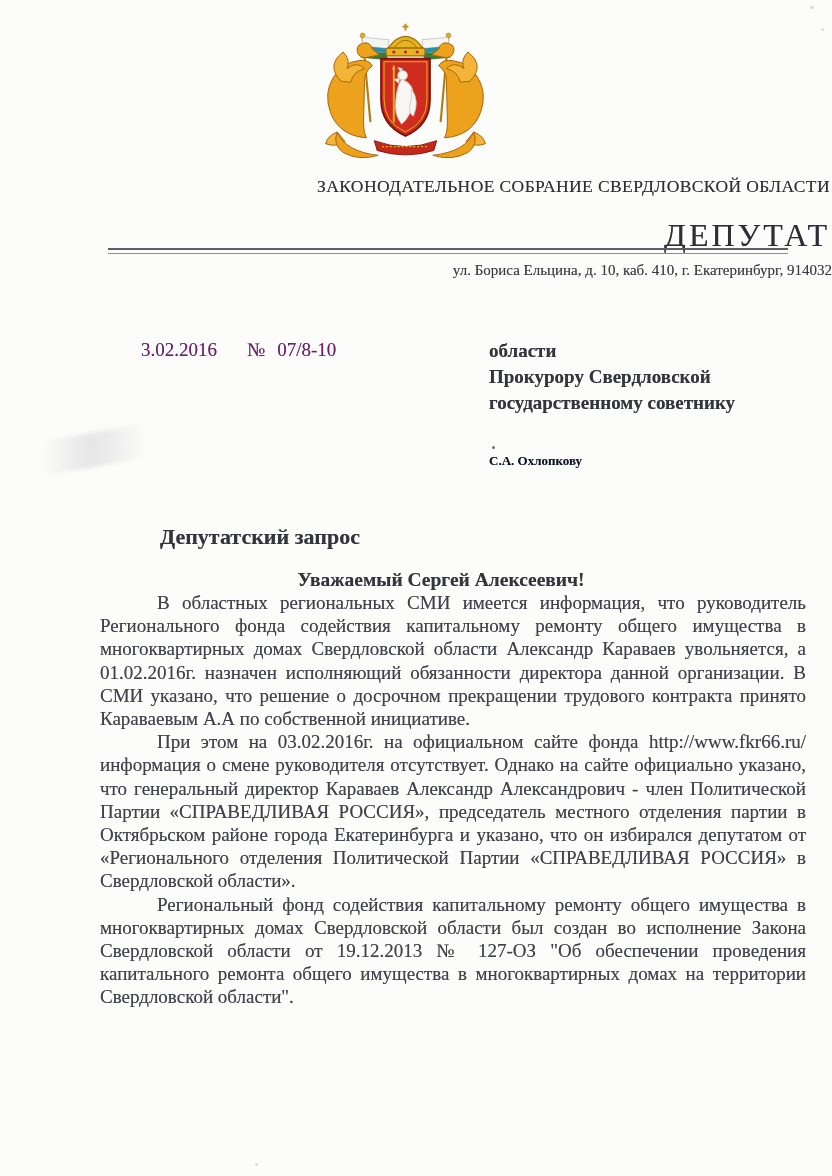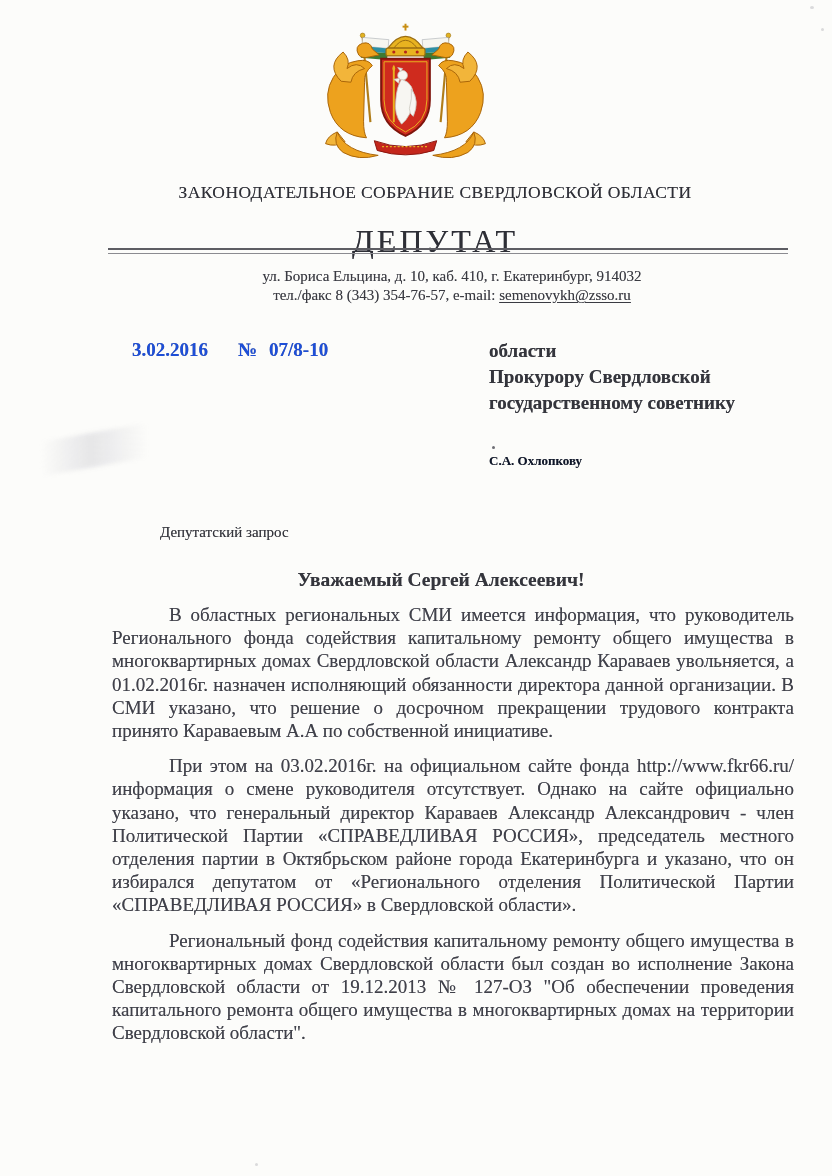--- a/index.html
+++ b/index.html
@@ -3,21 +3,21 @@
 <meta charset="utf-8">
 <style>
   html,body{margin:0;padding:0;}
   .page{
     position:relative; width:832px; height:1176px; overflow:hidden;
     background:#fcfcfa;
     font-family:"Liberation Serif", serif;
     color:#3d3e46;
   }
   .abs{position:absolute;}
-  .center{text-align:center;margin-top:6px;}
+  .center{text-align:right;}
   .org-name{
     left:40px; top:176px; width:790px;
     font-size:17.5px; letter-spacing:0.4px; color:#2e2f36;
     text-shadow:0 0 0.5px rgba(60,60,72,.55);
   }
   .role-title{
     left:40px; top:217px; width:790px;
     font-size:32px; letter-spacing:3px; color:#2e2f36;
     text-shadow:0 0 0.5px rgba(60,60,72,.55);
   }
@@ -25,50 +25,50 @@
     left:108px; top:248px; width:680px; height:3px;
     border-top:2px solid #5d5d63; border-bottom:1px solid #8b8b90;
   }
   .address-block{
     left:72px; top:261px; width:760px;
     font-size:15px; line-height:19px; color:#3a3b42;
     text-shadow:0 0 0.4px rgba(60,60,72,.5);
   }
   .email-underline{ text-decoration:underline; text-underline-offset:2px; }
   .ref-row{
-    left:132px; top:339px; font-size:19px; font-weight:bold; color:#1d4ed8;
+    left:141px; top:339px; font-size:19px; font-weight:normal; color:#701a75;
     text-shadow:0 0 0.4px rgba(52,53,60,.55);
   }
   .ref-num-sign{ margin-left:30px; }
   .ref-number{ margin-left:12px; }
   .addressee{
     left:489px; top:338px; width:310px;
     font-size:19px; font-weight:bold; line-height:26px; color:#34353c;
     text-shadow:0 0 0.4px rgba(52,53,60,.55);
   }
   .addressee-name{
     left:489px; top:453px; width:310px;
     font-size:13px; font-weight:bold; color:#0f172a;
     text-shadow:0 0 0.4px rgba(52,53,60,.55);
   }
   .doc-type{
-    left:160px; top:524px; font-size:15px; font-weight:normal; color:#34353c;
+    left:160px; top:524px; font-size:22px; font-weight:bold; color:#34353c;
     text-shadow:0 0 0.4px rgba(52,53,60,.55);
   }
   .salutation{
     left:88px; top:569px; width:706px; text-align:center;
     font-size:19.5px; font-weight:bold; color:#34353c;
     text-shadow:0 0 0.4px rgba(52,53,60,.55);
   }
   .body-text{
     left:100px; top:591px; width:706px;
     font-size:19px; line-height:23.2px; color:#40414a;
     text-align:justify; text-shadow:0 0 0.45px rgba(62,63,74,.55);
   }
-  .body-text p{ margin:12px; text-indent:57px; text-align-last:left; }
+  .body-text p{ margin:0; text-indent:57px; text-align-last:left; }
   .dot-mark{
     left:492px; top:446px; width:3px; height:3px; border-radius:50%;
     background:#4a4a52; opacity:.8;
   }
   .smudge{
     left:28px; top:432px; width:140px; height:34px;
     background:linear-gradient(100deg, rgba(150,150,165,0) 10%, rgba(150,150,165,.22) 45%, rgba(150,150,165,0) 85%);
     transform:rotate(-10deg); filter:blur(2px);
   }
   .speck{ background:#9a9aa2; border-radius:50%; opacity:.35; }
@@ -147,21 +147,20 @@
       </g>
     </svg>
   </div>
 
   <div class="abs center org-name">ЗАКОНОДАТЕЛЬНОЕ СОБРАНИЕ СВЕРДЛОВСКОЙ ОБЛАСТИ</div>
   <div class="abs center role-title">ДЕПУТАТ</div>
   <div class="abs rule"></div>
 
   <div class="abs center address-block">
     <div>ул. Бориса Ельцина, д. 10, каб. 410, г. Екатеринбург, 914032</div>
-    <div><span>тел./факс 8 (343) 354-76-57, e-mail: </span><span class="email-underline">semenovykh@zsso.ru</span></div>
   </div>
 
   <div class="abs ref-row">
     <span>3.02.2016</span><span class="ref-num-sign">№</span><span class="ref-number">07/8-10</span>
   </div>
 
   <div class="abs addressee">
     <div>области</div>
     <div>Прокурору Свердловской</div>
     <div>государственному советнику</div>

